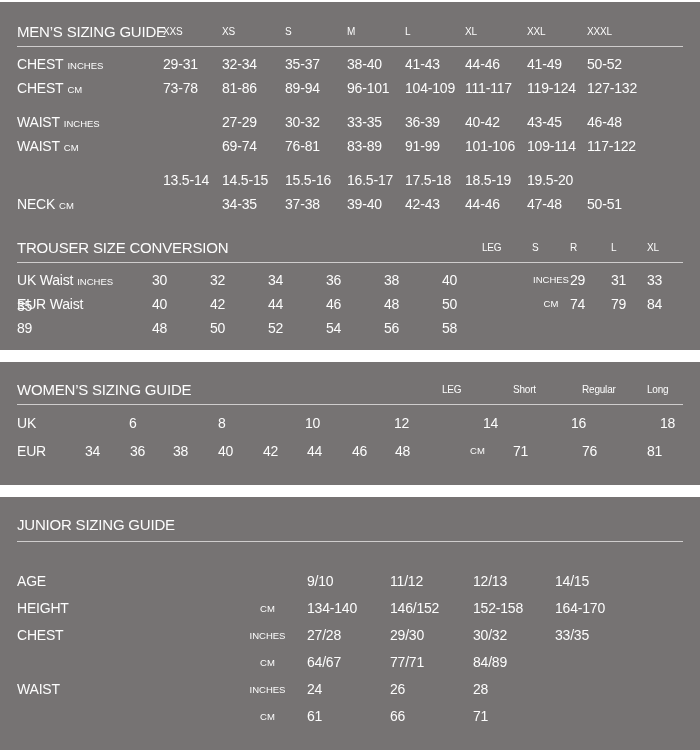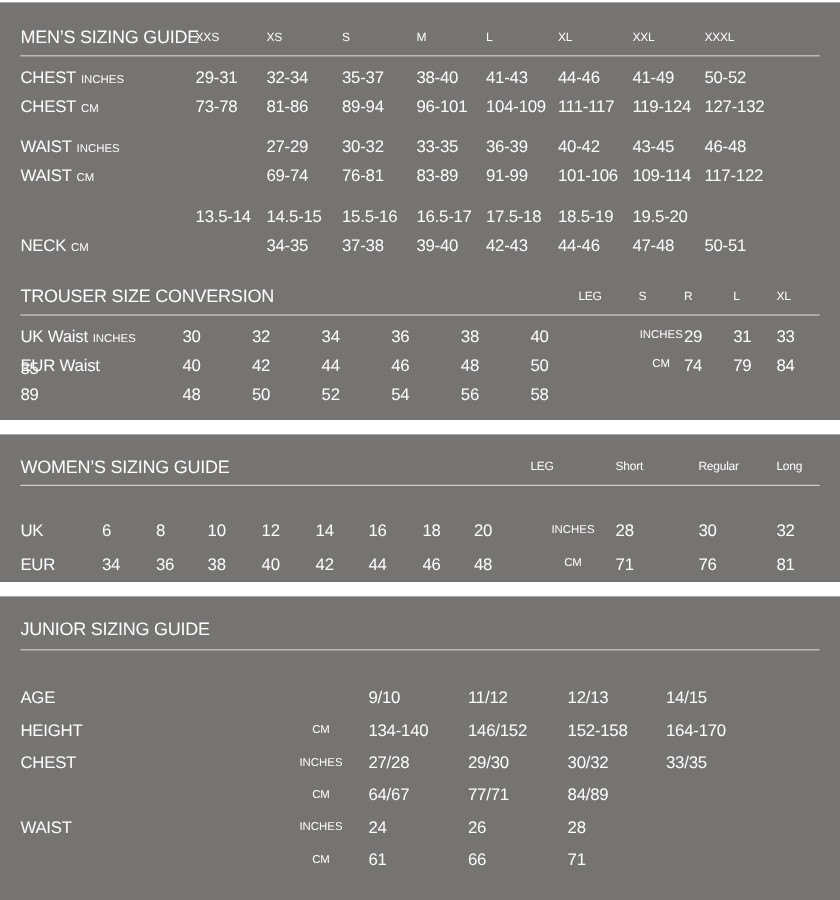--- a/index.html
+++ b/index.html
@@ -36,21 +36,21 @@
   .w-hd { padding-top:20px; }
   .j-hd { padding-top:20px; }
 
   .div { height:1px; background:#cfcdcd; margin-top:6px; }
   .j-div { margin-top:8px; }
 
   .row { height:24px; line-height:24px; }
   .first { margin-top:5px; }
   .gap { margin-top:10px; }
   .w-row { height:28px; line-height:28px; }
-  .w-first { margin-top:23px; }
+  .w-first { margin-top:4px;gap:44px; }
   .j-row { height:27px; line-height:27px; }
   .j-first { margin-top:26px; }
 
   .sp7 { grid-column:1 / span 7; }
   .sp9 { grid-column:1 / span 9; }
 </style>
 </head>
 <body>
 
 <section class="panel panel-a">

